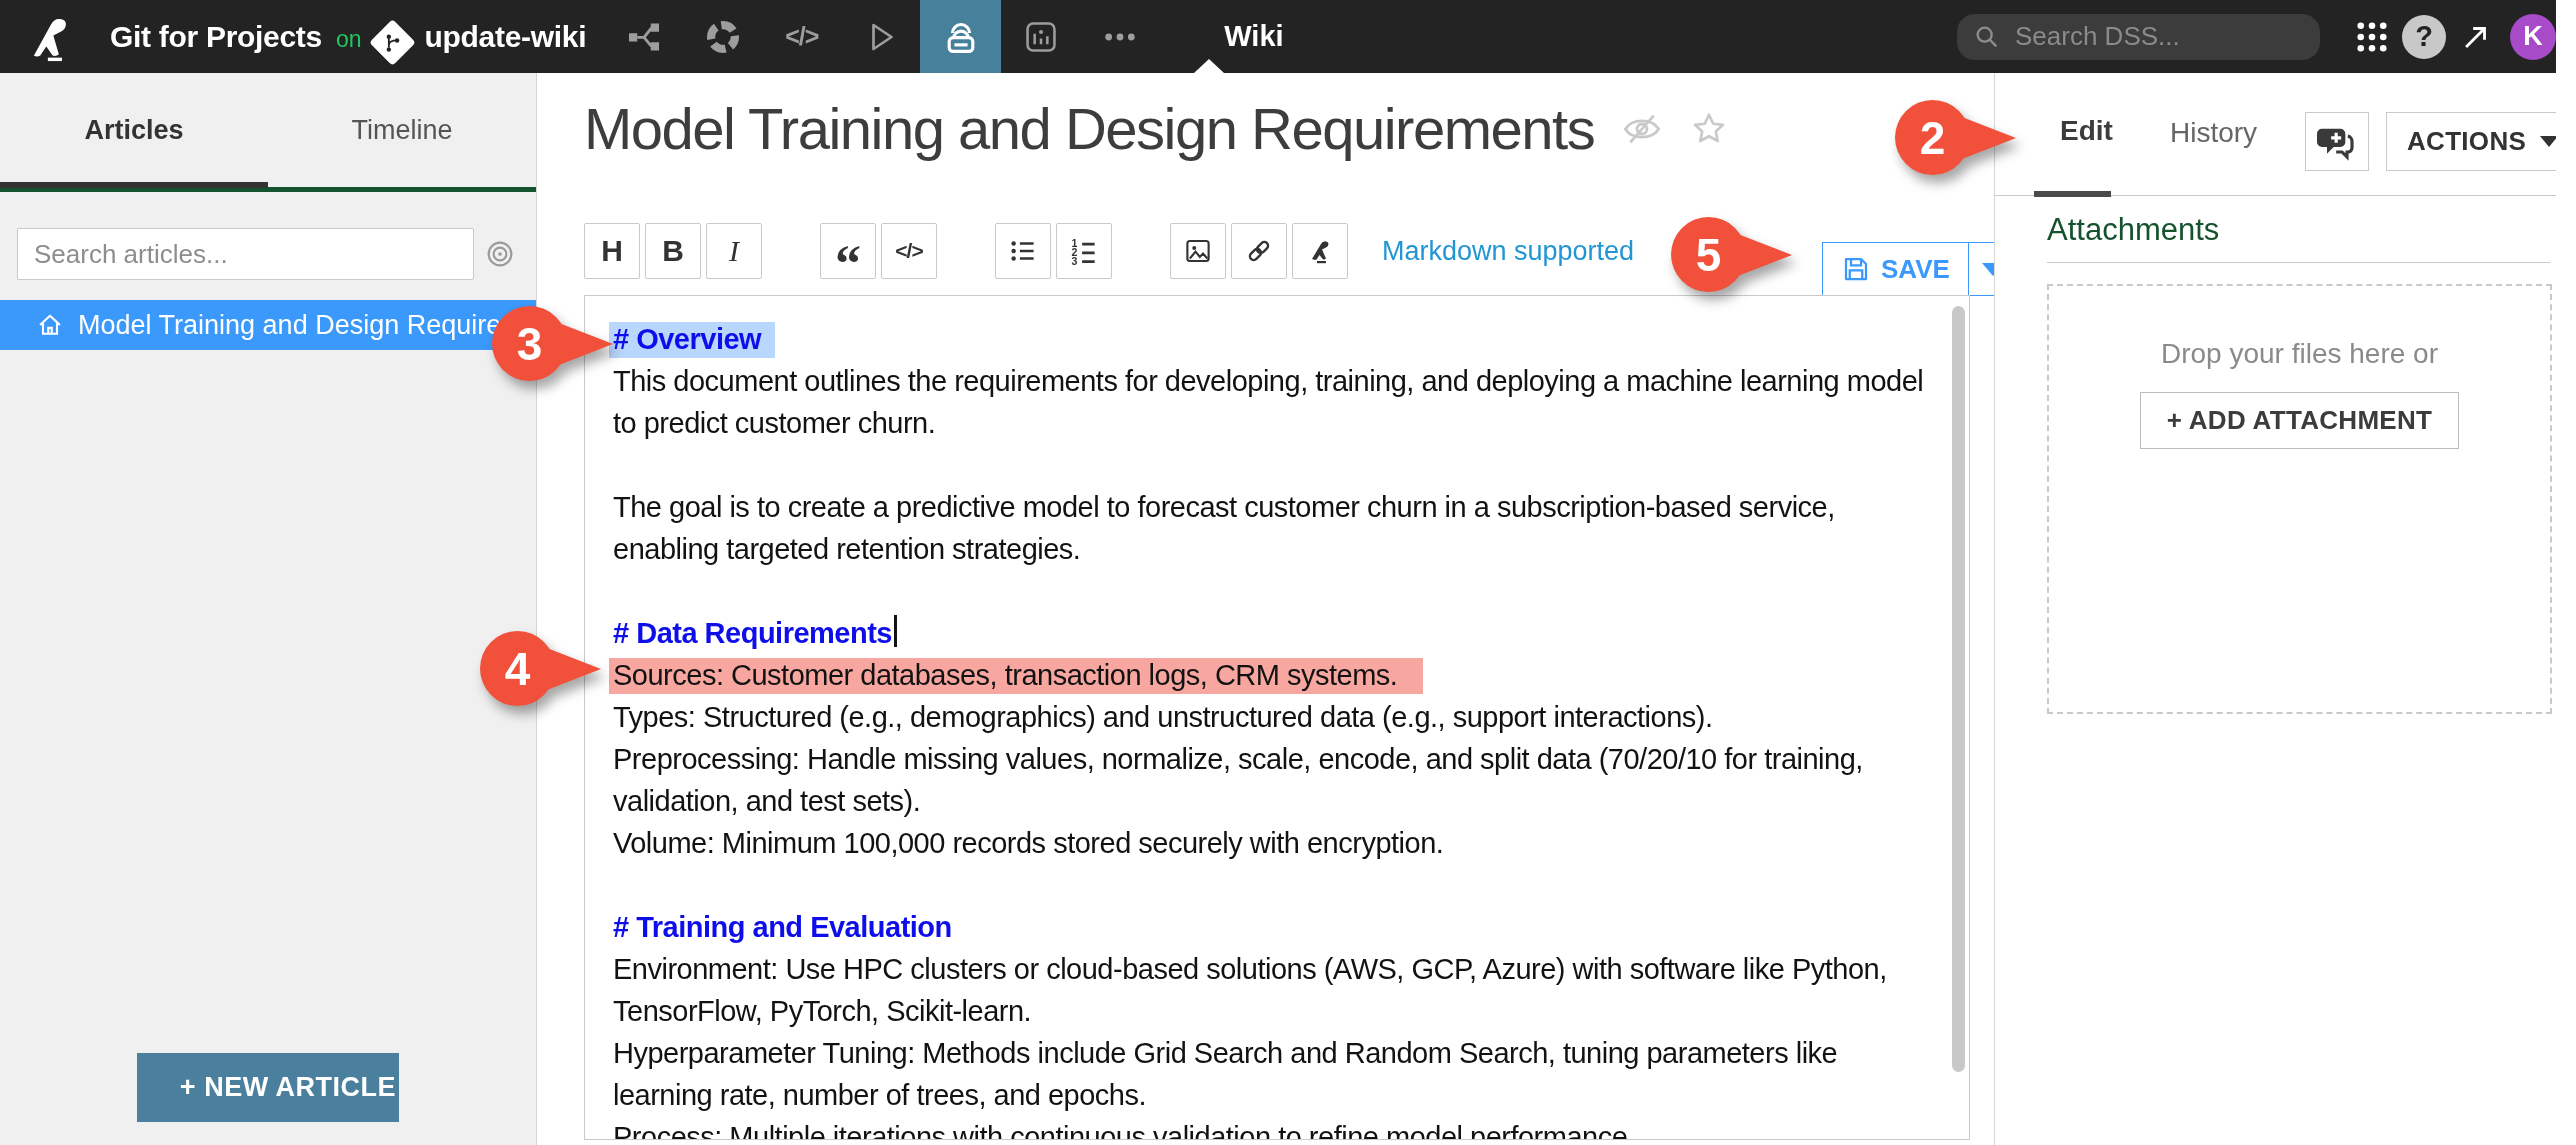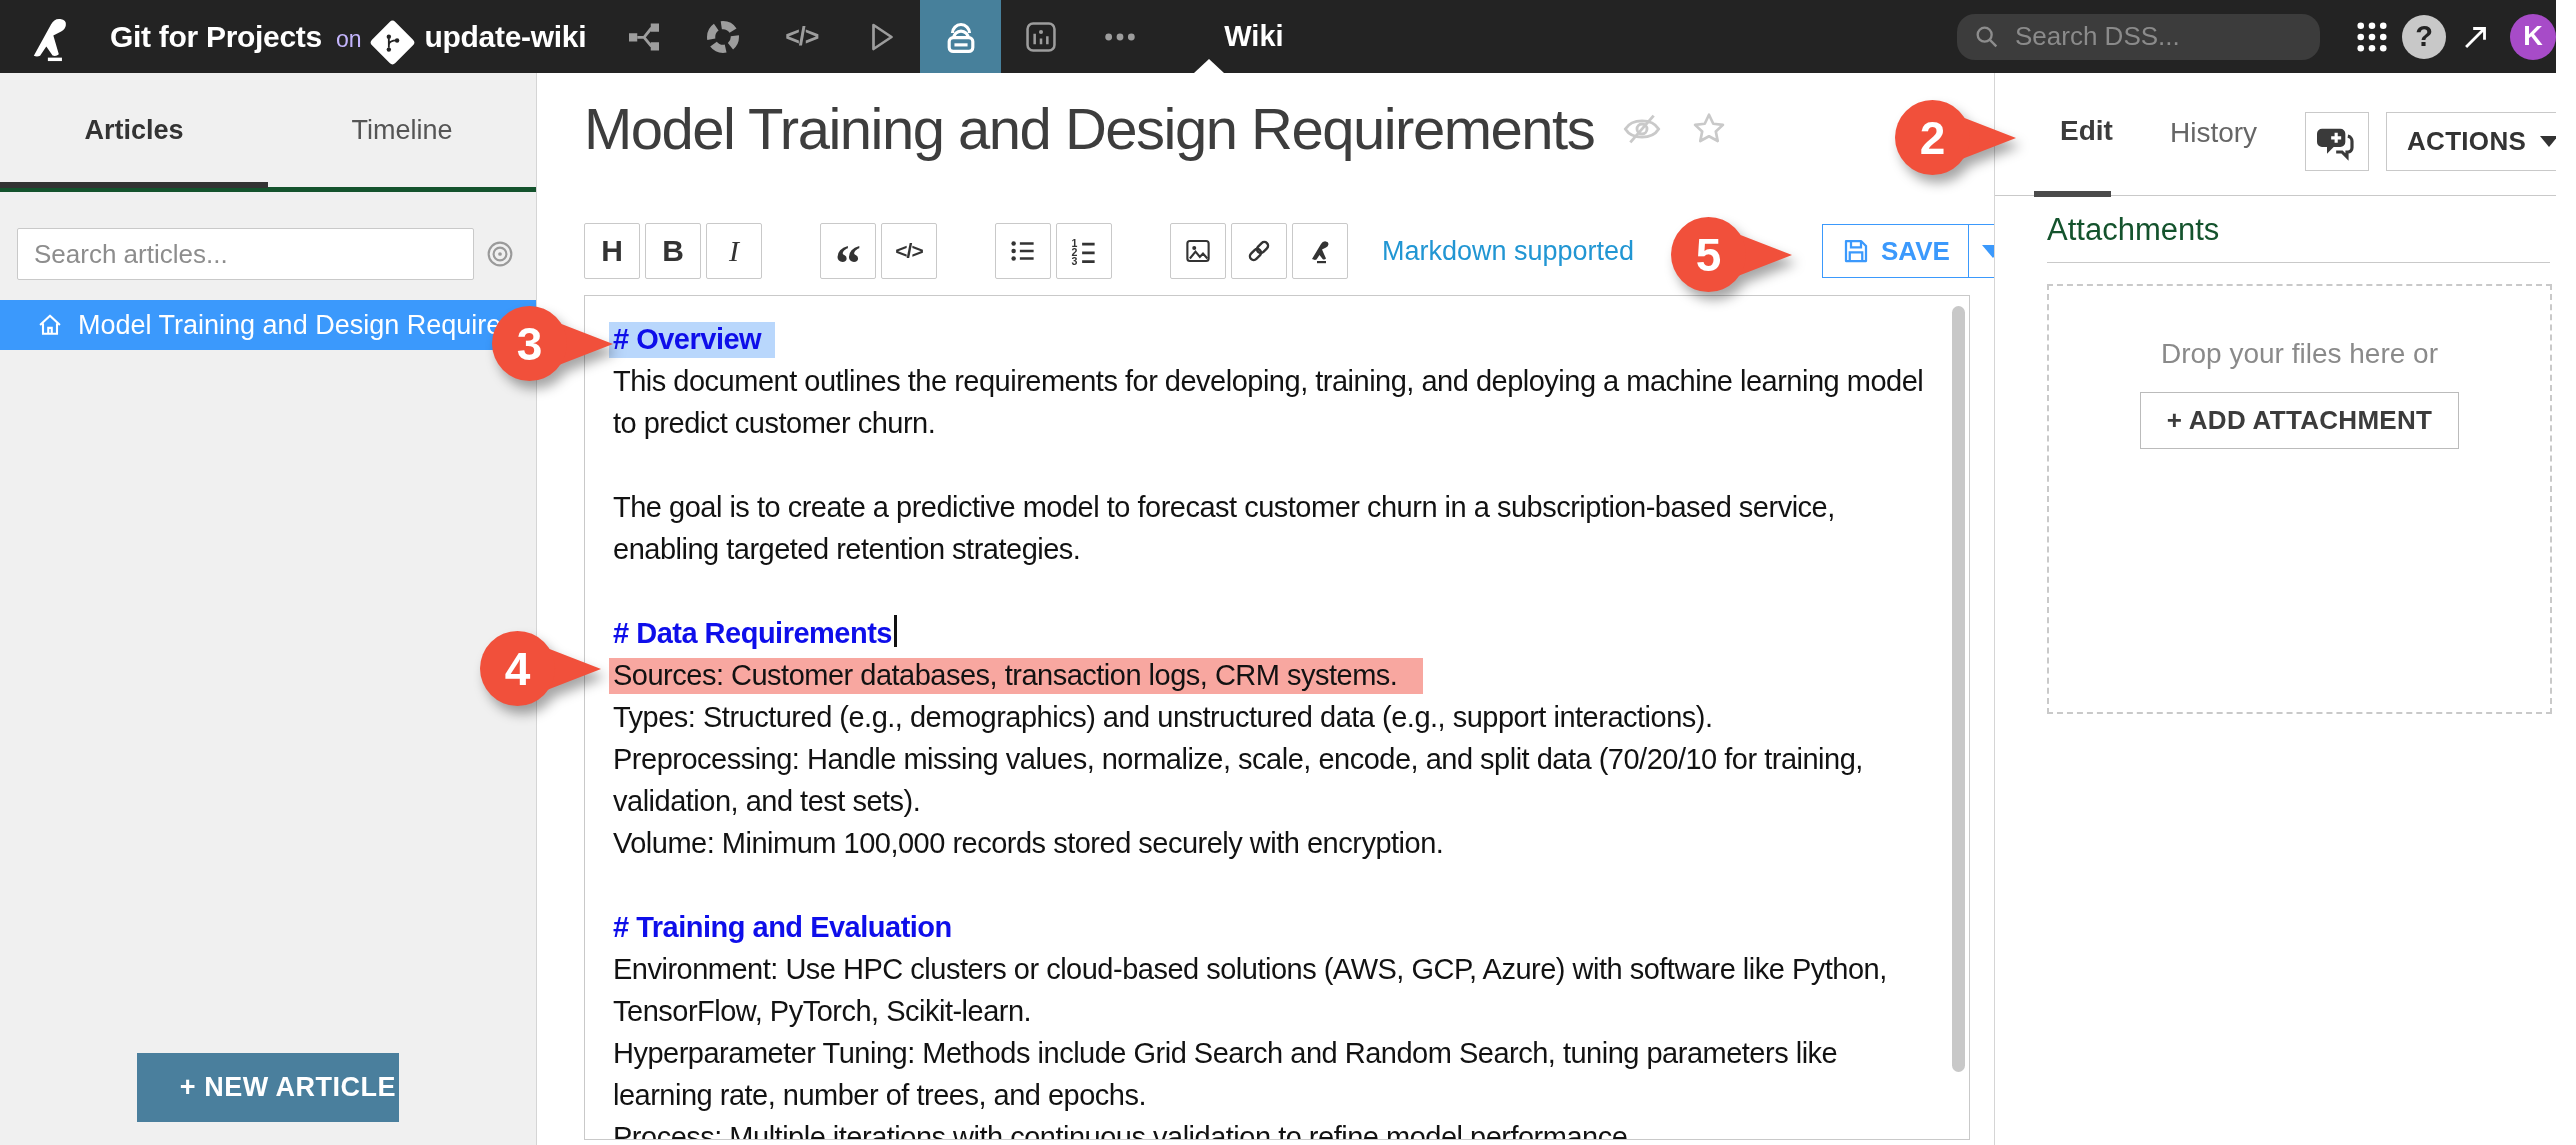--- a/index.html
+++ b/index.html
@@ -5,21 +5,21 @@
   * { margin:0; padding:0; box-sizing:border-box; }
   html,body { background:#fff; }
   body { font-family:"Liberation Sans","DejaVu Sans",sans-serif; overflow:hidden; }
   #app { position:relative; width:2556px; height:1145px; background:#fff; overflow:hidden; }
 
   
   .topnav { position:absolute; left:0; top:0; width:2576px; height:73px; background:#232323; display:flex; align-items:center; z-index:10; }
   .logo { margin-left:26px; display:flex; align-items:center; }
   .proj-group { margin-left:34px; display:flex; align-items:baseline; white-space:nowrap; }
   .proj-name { color:#fff; font-size:30px; font-weight:700; letter-spacing:-0.3px; }
-  .on-label { color:#c4b5fd; font-size:23px; margin:0 14px; }
+  .on-label { color:#22c55e; font-size:23px; margin:0 14px; }
   .diamond { width:33px; height:33px; background:#fff; border-radius:4px; transform:rotate(45deg); display:inline-flex; align-items:center; justify-content:center; position:relative; top:7px; }
   .diamond svg { transform:rotate(-45deg); }
   .branch-name { color:#fff; font-size:30px; font-weight:700; margin-left:16px; letter-spacing:-0.3px; }
   .nav-icons { display:flex; align-items:center; margin-left:18px; height:73px; }
   .nav-ic { width:79px; height:73px; display:flex; align-items:center; justify-content:center; color:#9d9d9d; }
   .nav-ic.code-txt { font-size:25px; font-weight:700; letter-spacing:-1px; }
   .nav-ic.active-tab { width:81px; background:#47809b; }
   .wiki-label { color:#fff; font-size:29px; font-weight:700; margin-left:65px; }
   .nav-spacer { flex:1; }
   .nav-search { width:363px; height:46px; background:#3c3c3c; border-radius:18px; display:flex; align-items:center; padding:0 16px; margin-right:26px; }
@@ -53,21 +53,21 @@
   .tb-btn { width:56px; height:56px; background:#fff; border:1px solid #c9c9c9; border-radius:2px; display:flex; align-items:center; justify-content:center; color:#333; cursor:pointer; flex:0 0 auto; }
   .tb-btn + .tb-btn { margin-left:5px; }
   .tb-group { display:flex; }
   .tb-group + .tb-group { margin-left:58px; }
   .tb-h { font-size:30px; font-weight:700; }
   .tb-b { font-size:30px; font-weight:700; }
   .tb-i { font-size:30px; font-style:italic; font-family:"Liberation Serif",serif; }
   .tb-q { font-size:52px; font-family:"Liberation Serif",serif; font-weight:700; line-height:10px; padding-top:26px; }
   .tb-c { font-size:21px; font-weight:700; letter-spacing:-1px; }
   .md-note { margin-left:34px; color:#2196d3; font-size:27px; cursor:pointer; white-space:nowrap; }
-  .save-wrap { position:absolute; left:1238px; top:2px; height:54px; display:flex; border:1px solid #3b99fc; background:#fff; cursor:pointer; }
+  .save-wrap { position:absolute; left:1238px; top:20px; height:54px; display:flex; border:1px solid #3b99fc; background:#fff; cursor:pointer; }
   .save-main { display:flex; align-items:center; padding:0 18px; }
   .save-label { color:#3b99fc; font-size:26px; font-weight:700; margin-left:10px; }
   .save-caret-cell { width:50px; border-left:1px solid #3b99fc; display:flex; align-items:center; justify-content:center; }
   .save-caret { width:0; height:0; border-left:11px solid transparent; border-right:11px solid transparent; border-top:13px solid #3b99fc; }
 
   .editor { position:absolute; left:46px; top:222px; width:1386px; height:845px; border:1px solid #c9c9c9; background:#fff; overflow:hidden; padding:22px 40px 0 28px; cursor:text; }
   .ed-line { font-size:29px; line-height:42px; color:#121212; letter-spacing:-0.5px; max-width:1320px; }
   .ed-line.blank { height:42px; }
   .seg.hseg { color:#0e0eea; font-weight:700; }
   .seg.sel { background:#b9d7fc; padding:1px 14px 3px 4px; margin-left:-4px; }

